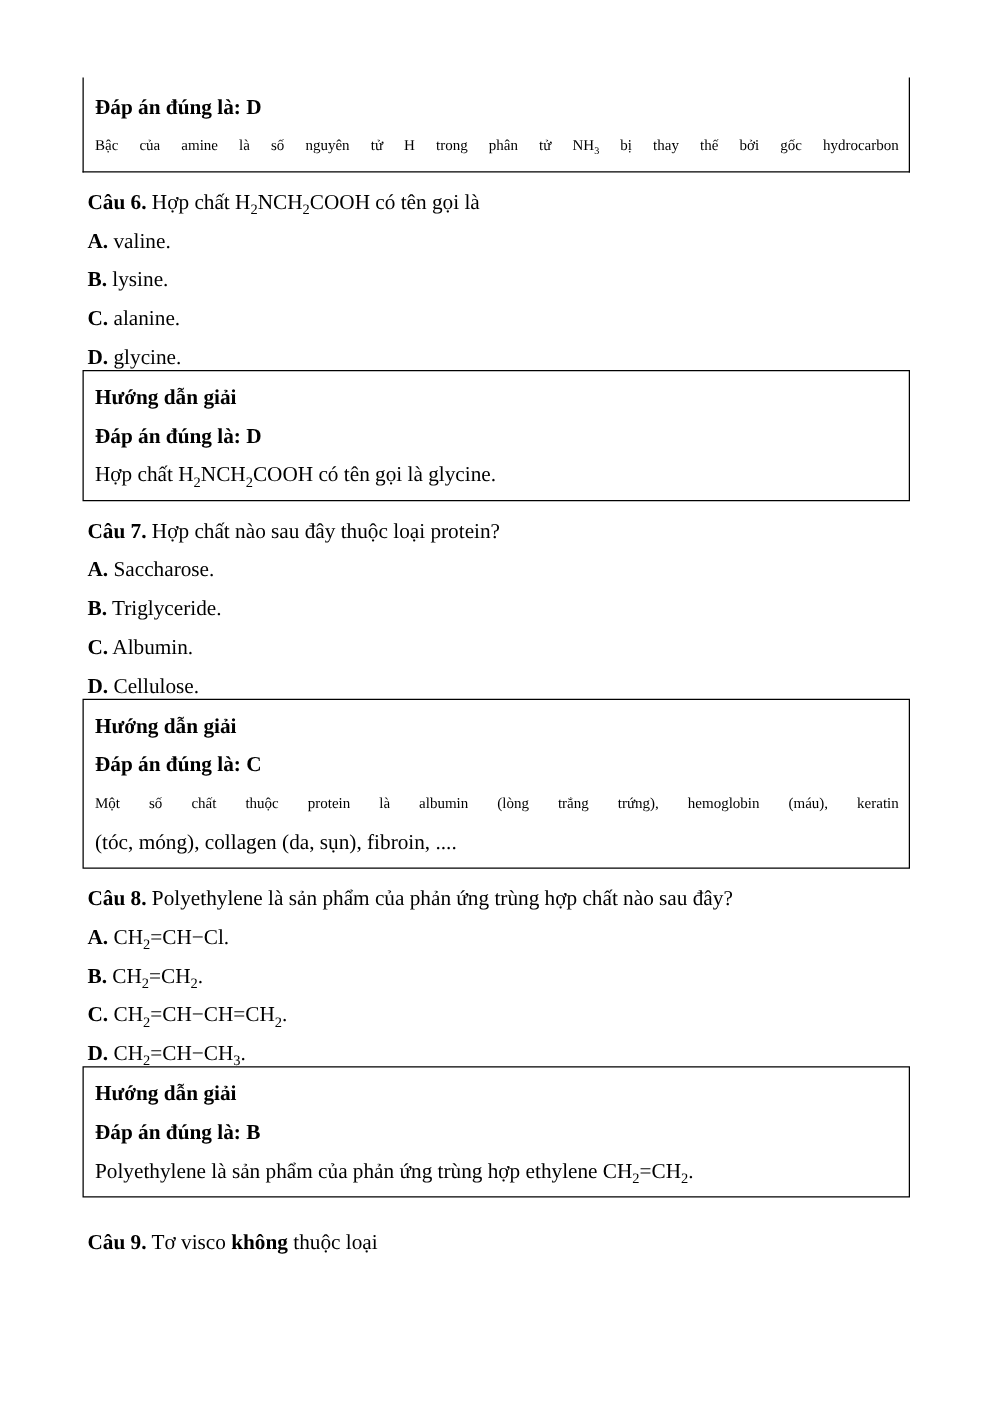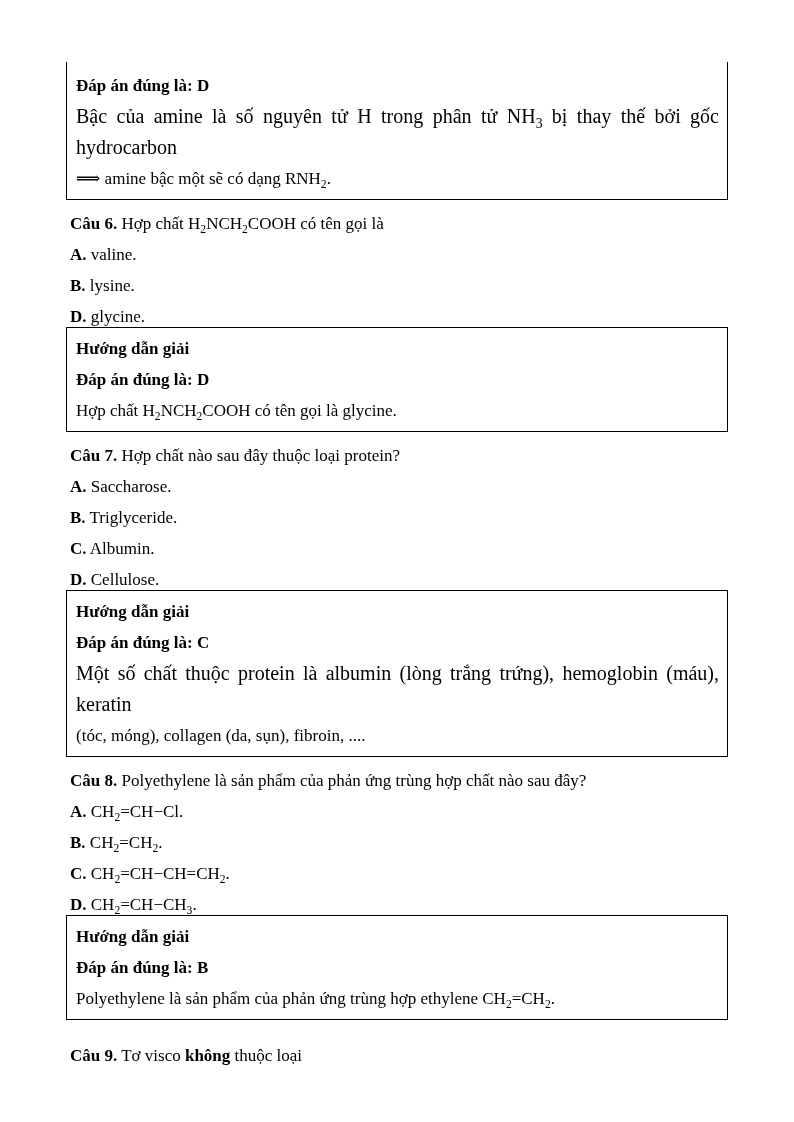--- a/index.html
+++ b/index.html
@@ -20,39 +20,39 @@
     background: #ffffff;
   }
   .box.cut-top { border-top: none; margin-top: 0; padding-top: 8px; }
   .qblock { margin-top: 8px; padding-left: 4px; }
   .qline { margin-top: 20px; padding-left: 4px; line-height: 31px; }
   .bold { font-weight: bold; }
   b { font-weight: bold; }
   .just {
     text-align: justify;
     text-align-last: justify;
-    font-size: 20px;
+    font-size: 12px;
   }
   sub { font-size: 68%; line-height: 0; }
 </style>
 </head>
 <body>
 
 <div class="page">
 
   <div class="box cut-top">
     <div class="line bold">Đáp án đúng là: D</div>
     <div class="line just">Bậc của amine là số nguyên tử H trong phân tử NH<sub>3</sub> bị thay thế bởi gốc hydrocarbon</div>
-    <div class="line">⟹ amine bậc một sẽ có dạng RNH<sub>2</sub>.</div>
   </div>
 
   <div class="qblock">
     <div class="line"><b>Câu 6.</b> <span>Hợp chất H<sub>2</sub>NCH<sub>2</sub>COOH có tên gọi là</span></div>
     <div class="line"><b>A.</b> <span>valine.</span></div>
     <div class="line"><b>B.</b> <span>lysine.</span></div>
+    <div class="line"><b>C.</b> <span>alanine.</span></div>
     <div class="line"><b>D.</b> <span>glycine.</span></div>
   </div>
 
   <div class="box">
     <div class="line bold">Hướng dẫn giải</div>
     <div class="line bold">Đáp án đúng là: D</div>
     <div class="line">Hợp chất H<sub>2</sub>NCH<sub>2</sub>COOH có tên gọi là glycine.</div>
   </div>
 
   <div class="qblock">

